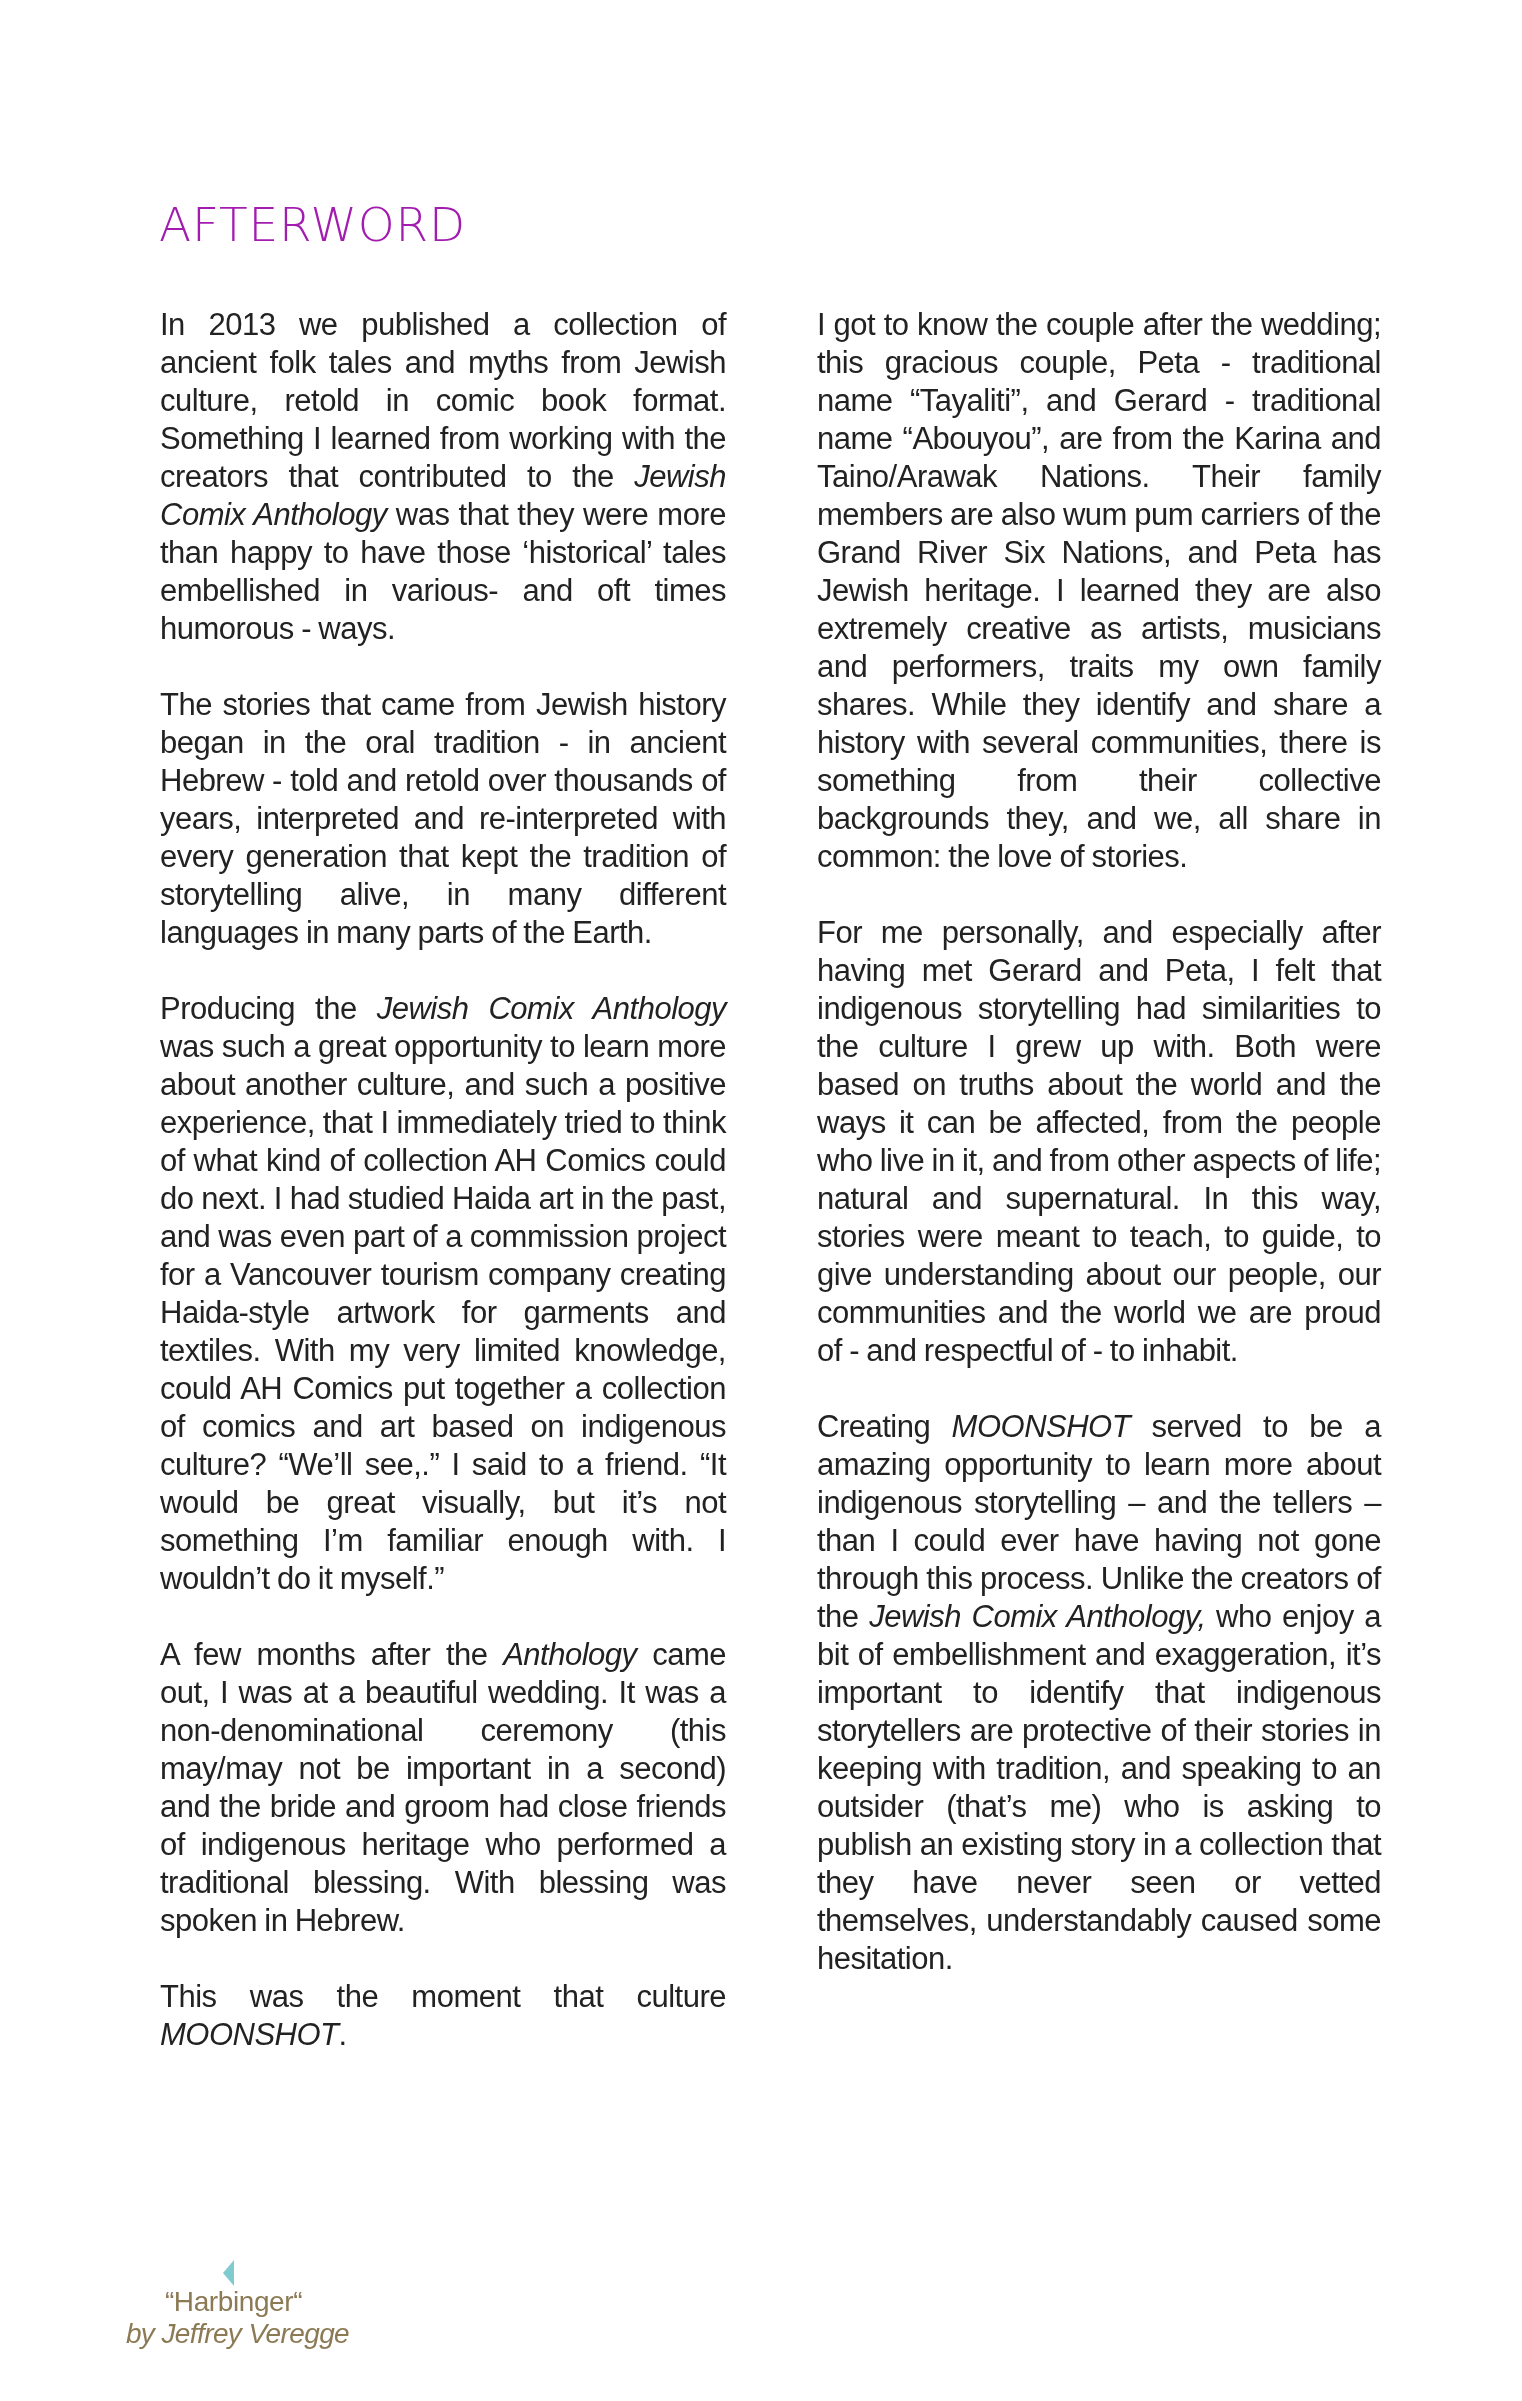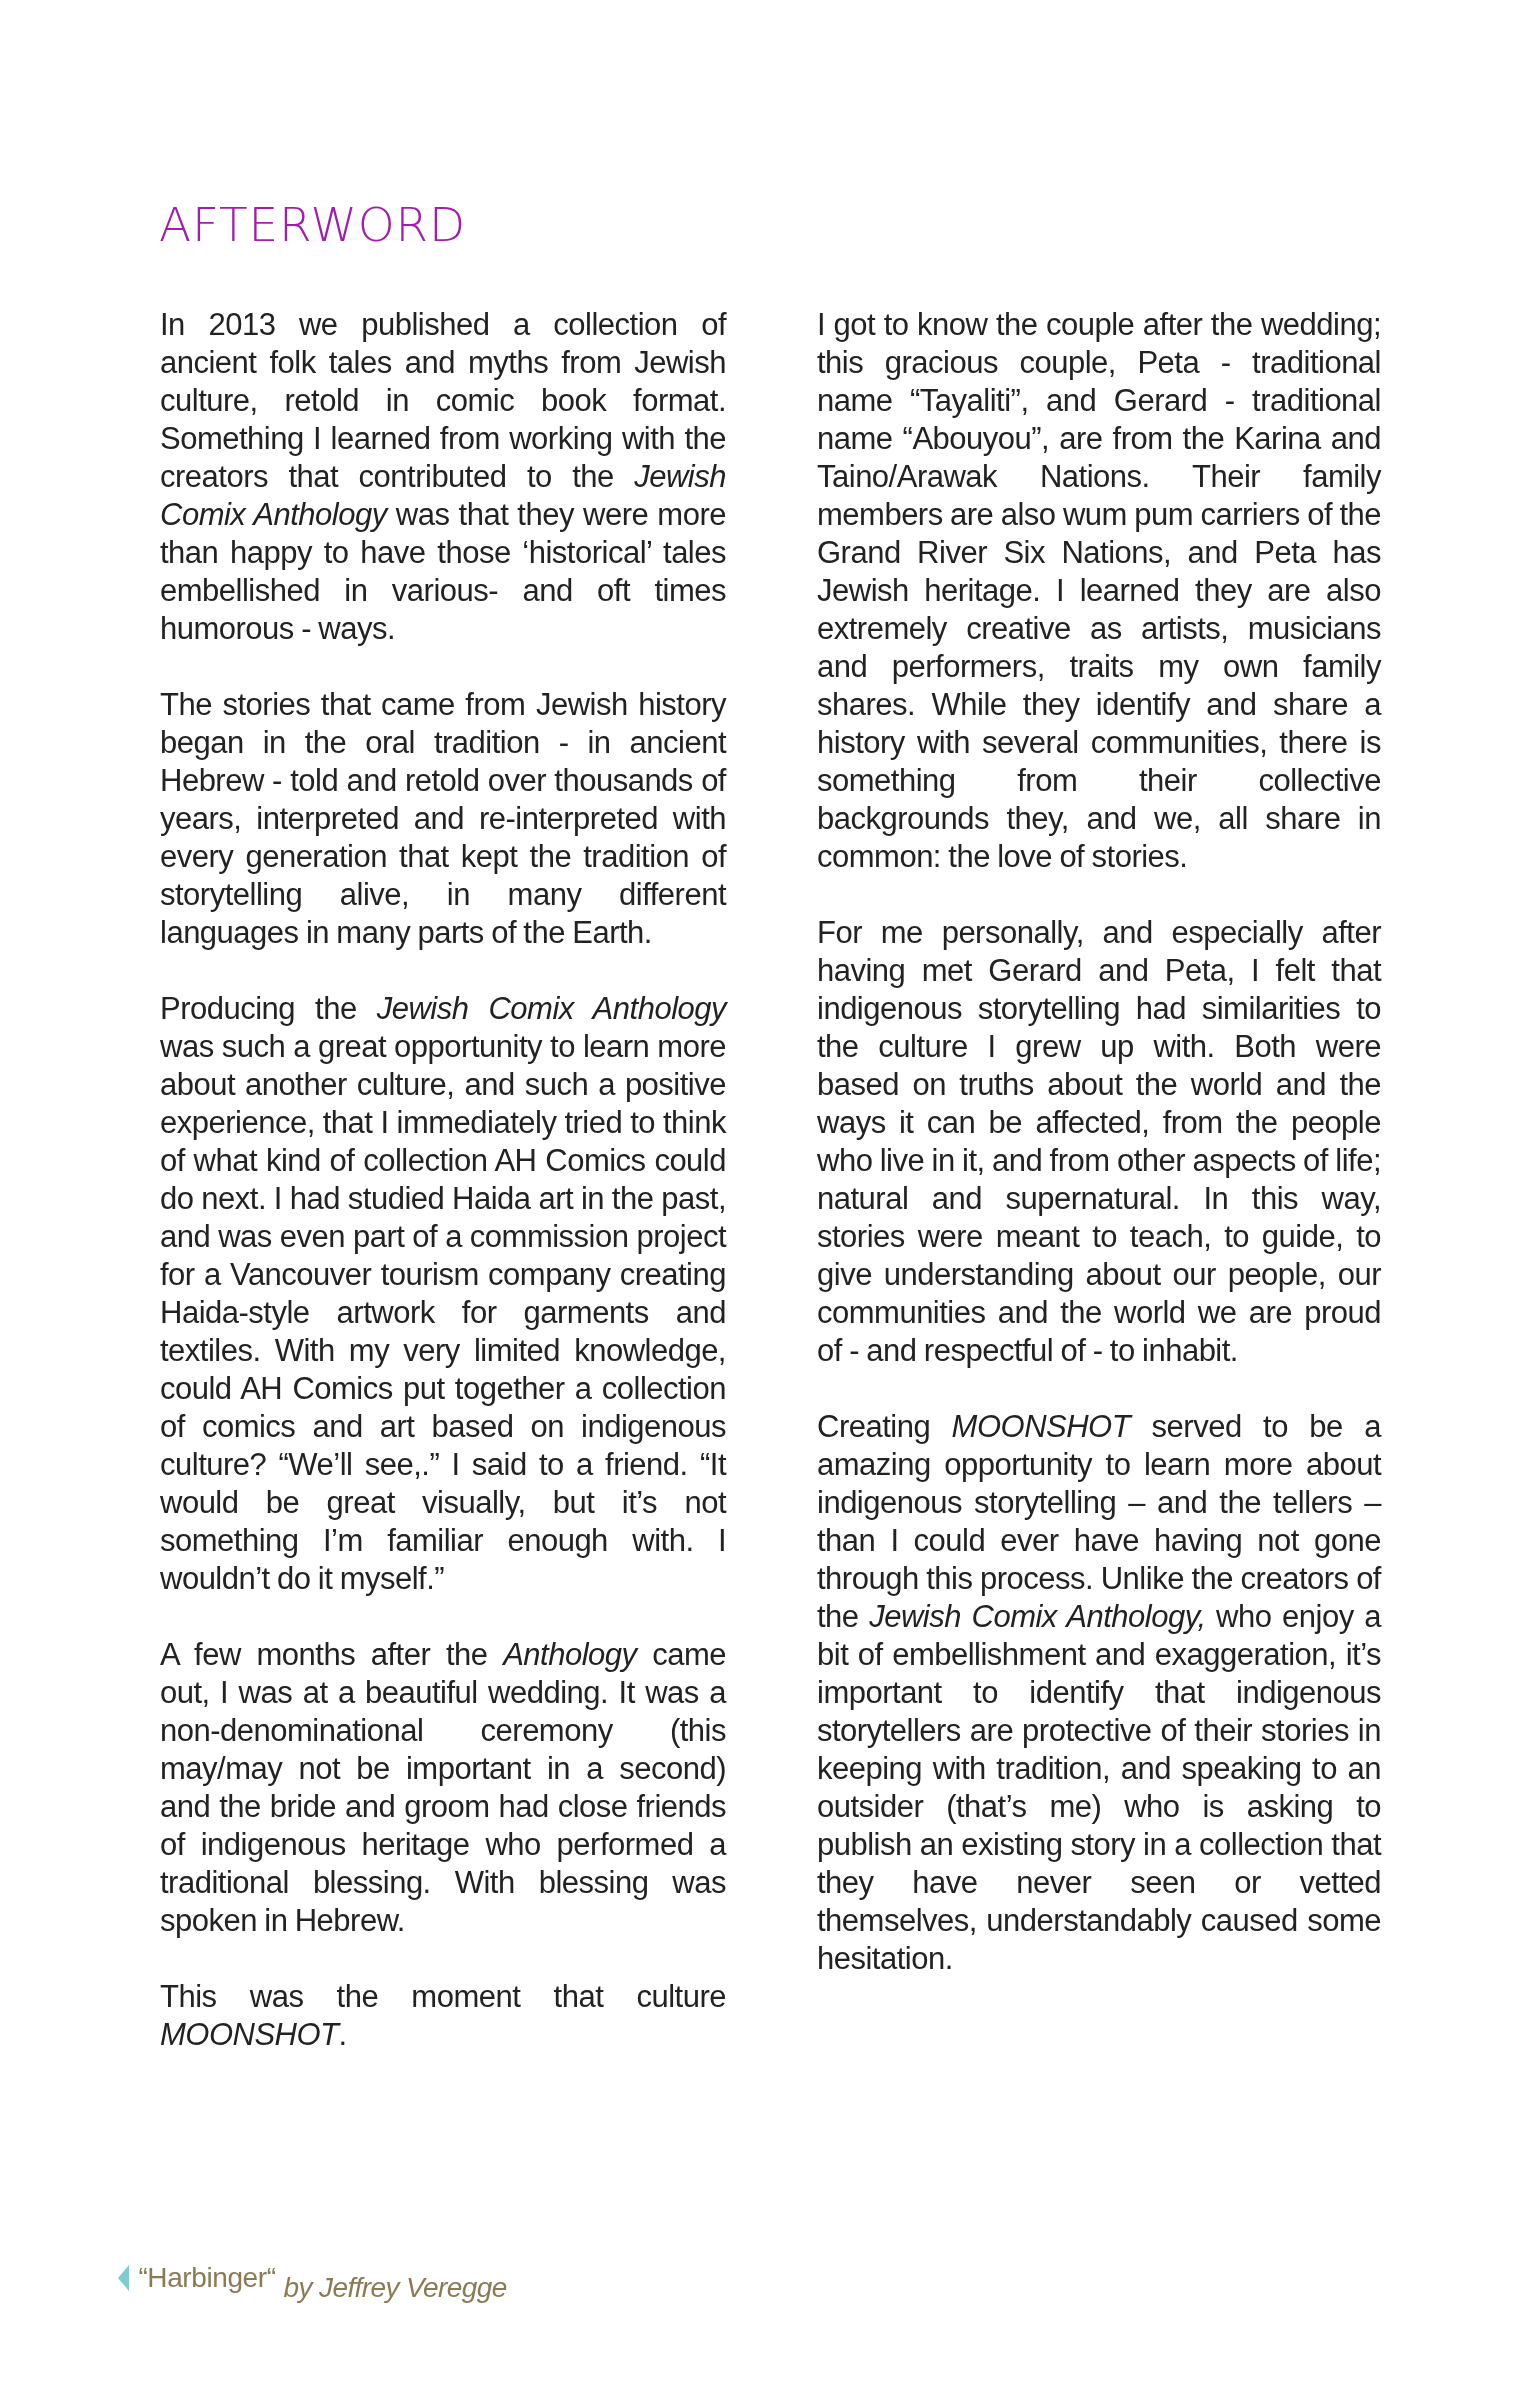--- a/index.html
+++ b/index.html
@@ -46,41 +46,41 @@
     text-align-last: left;
   }
   .column em { font-style: italic; }
   .footer {
     position: absolute;
     left: 118px;
     top: 2260px;
     display: flex;
     align-items: center;
     height: 35px;
+    flex-direction: column;
   }
   .footer-arrow {
     width: 0;
     height: 0;
     border-top: 13.4px solid transparent;
     border-bottom: 13.4px solid transparent;
     border-right: 11.8px solid #7fcbcf;
     margin-right: 9.4px;
   }
   .footer-title {
     font-size: 28px;
     color: #8c7a55;
     letter-spacing: -0.4px;
   }
   .footer-byline {
     font-size: 28px;
     font-style: italic;
     color: #8c7a55;
     margin-left: 7.9px;
     letter-spacing: -0.6px;
-    margin-top: 20px;
   }
 </style>
 </head>
 <body>
 
 <h1 class="page-title">AFTERWORD</h1>
 
 <div class="column col-left">
   <p><span>In 2013 we published a collection of ancient folk tales and myths from Jewish culture, retold in comic book format. Something I learned from working with the creators that contributed to the </span><em>Jewish Comix Anthology</em><span> was that they were more than happy to have those ‘historical’ tales embellished in various- and oft times humorous - ways.</span></p>
   <p>The stories that came from Jewish history began in the oral tradition - in ancient Hebrew - told and retold over thousands of years, interpreted and re-interpreted with every generation that kept the tradition of storytelling alive, in many different languages in many parts of the Earth.</p>

